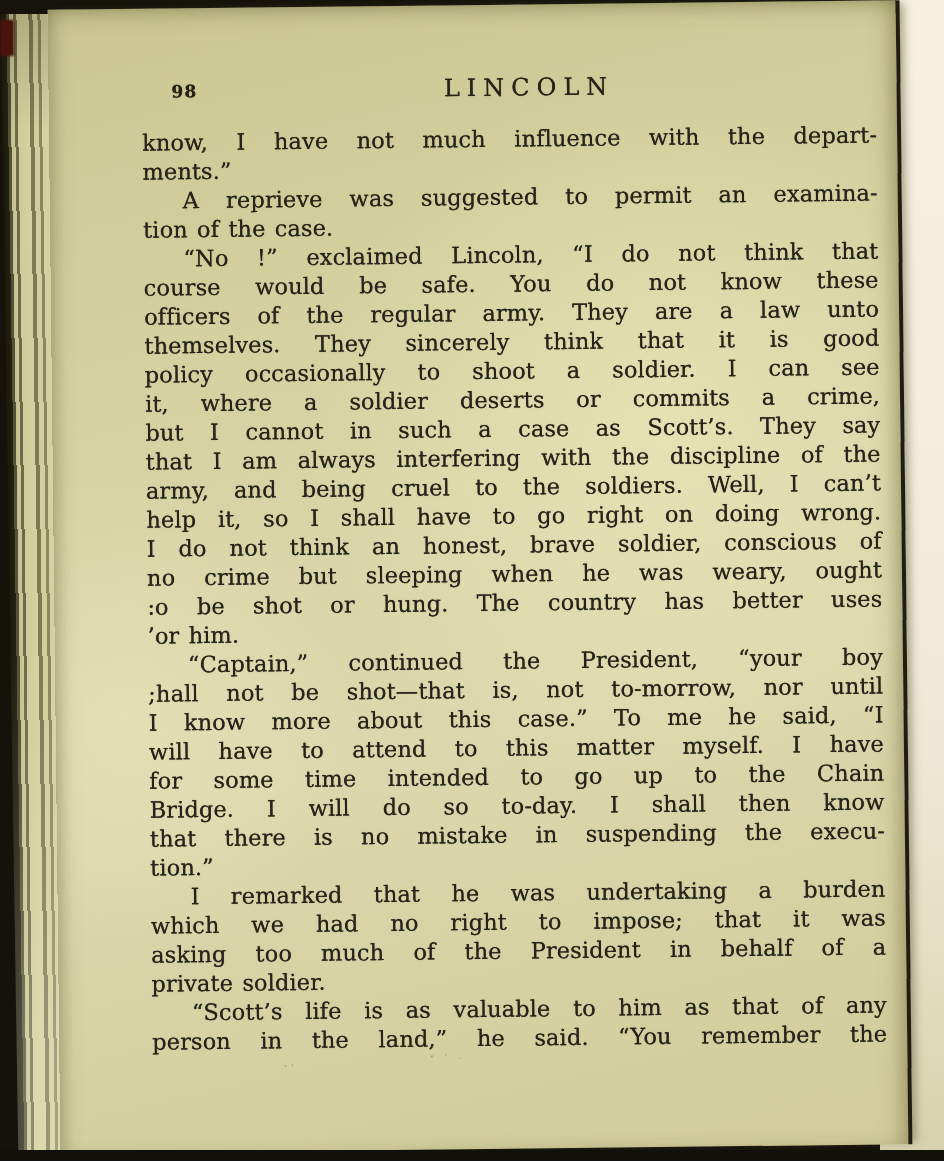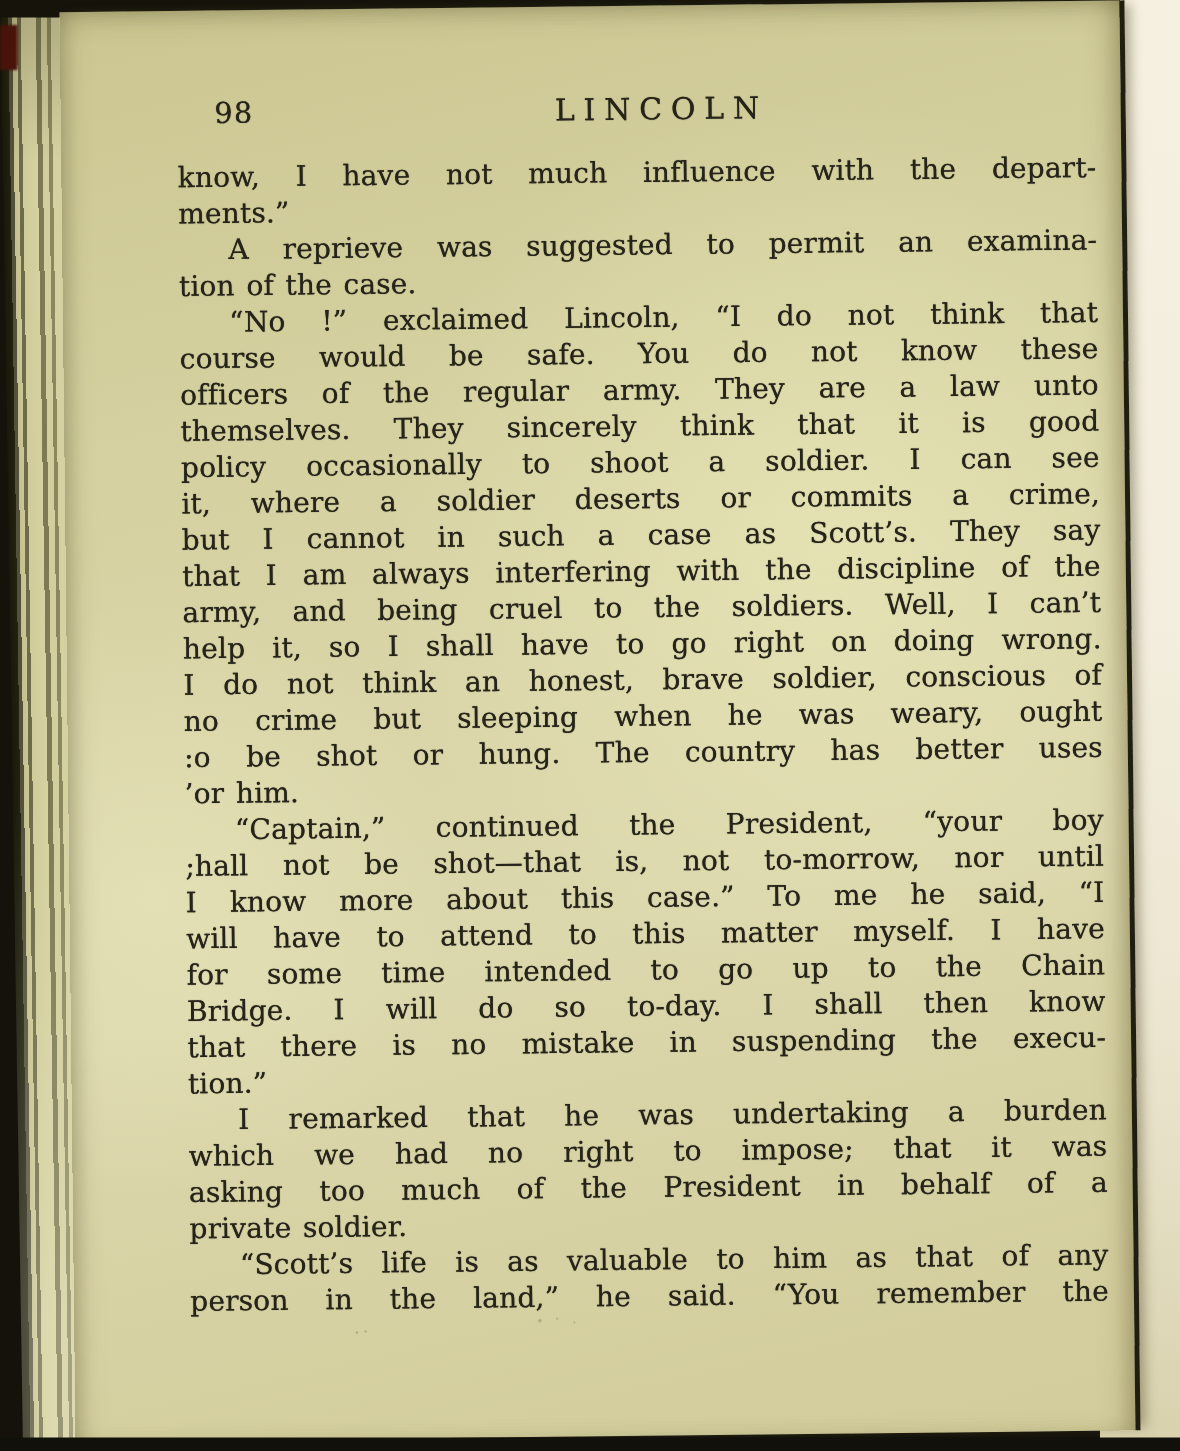--- a/index.html
+++ b/index.html
@@ -111,22 +111,22 @@
   }
   .header {
     position: relative;
     padding-top: 10px;
     height: 30px;
     line-height: 30px;
   }
   .page-num {
     position: absolute;
     left: 30px; top: 10px;
-    font-size: 23px;
-    font-weight: 400;
+    font-size: 17px;
+    font-weight: 700;
     letter-spacing: 1px;
   }
   .running-title {
     position: absolute;
     left: calc(50% + 20px);
     transform: translateX(-50%);
     font-size: 24px;
     letter-spacing: 7px;
   }
   .body-text {

